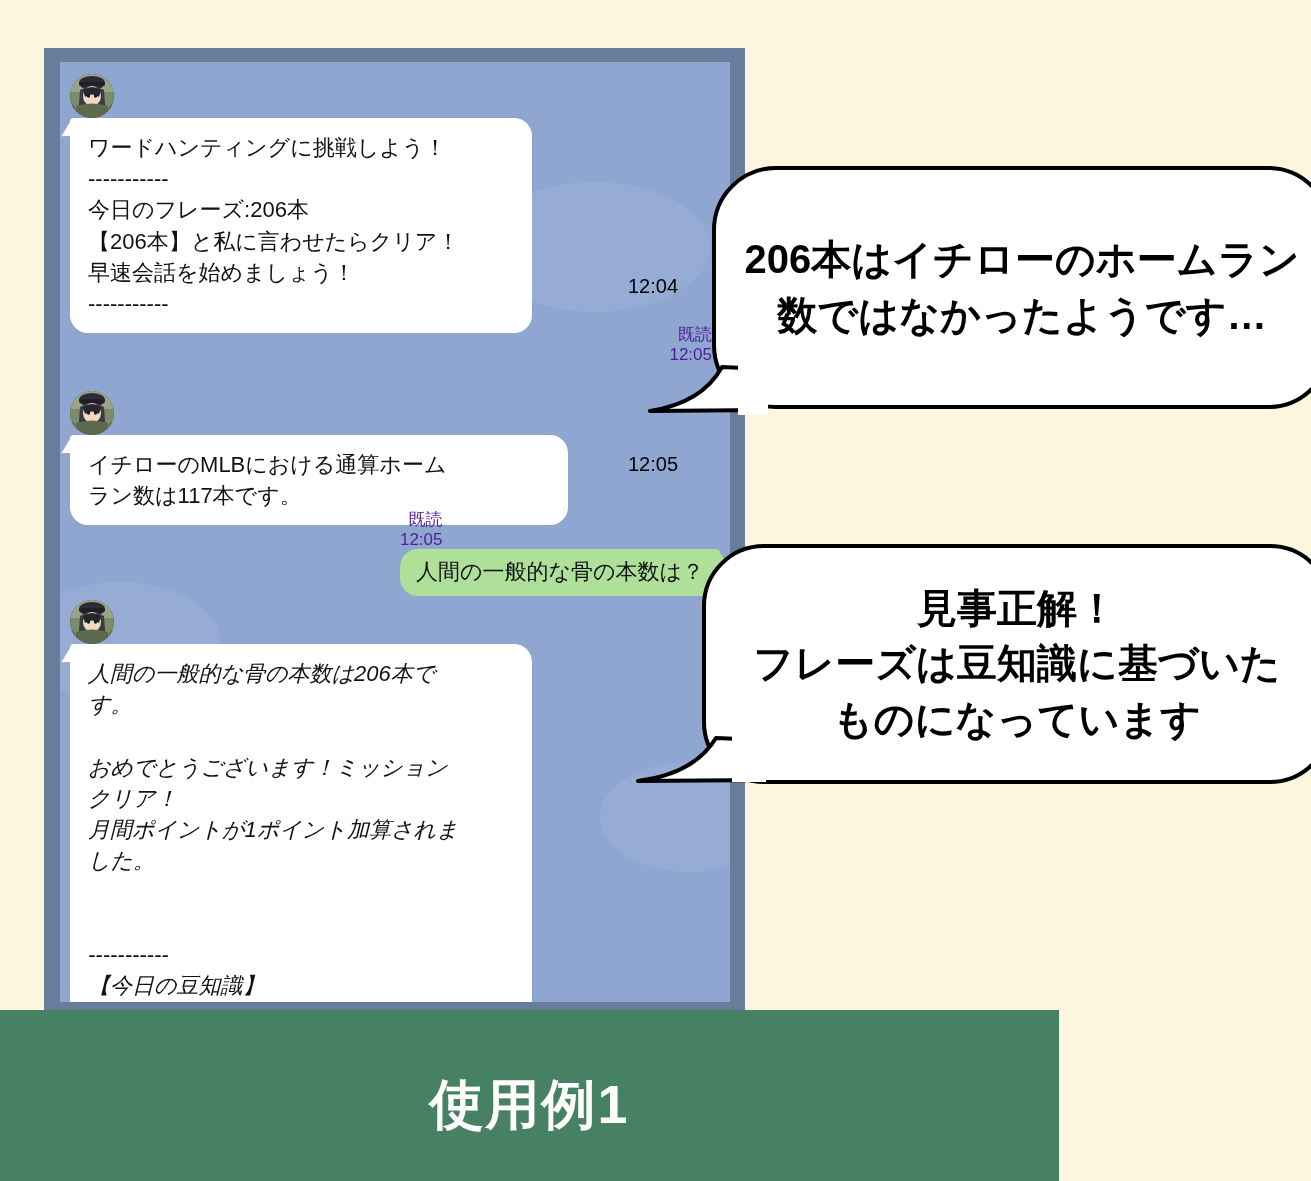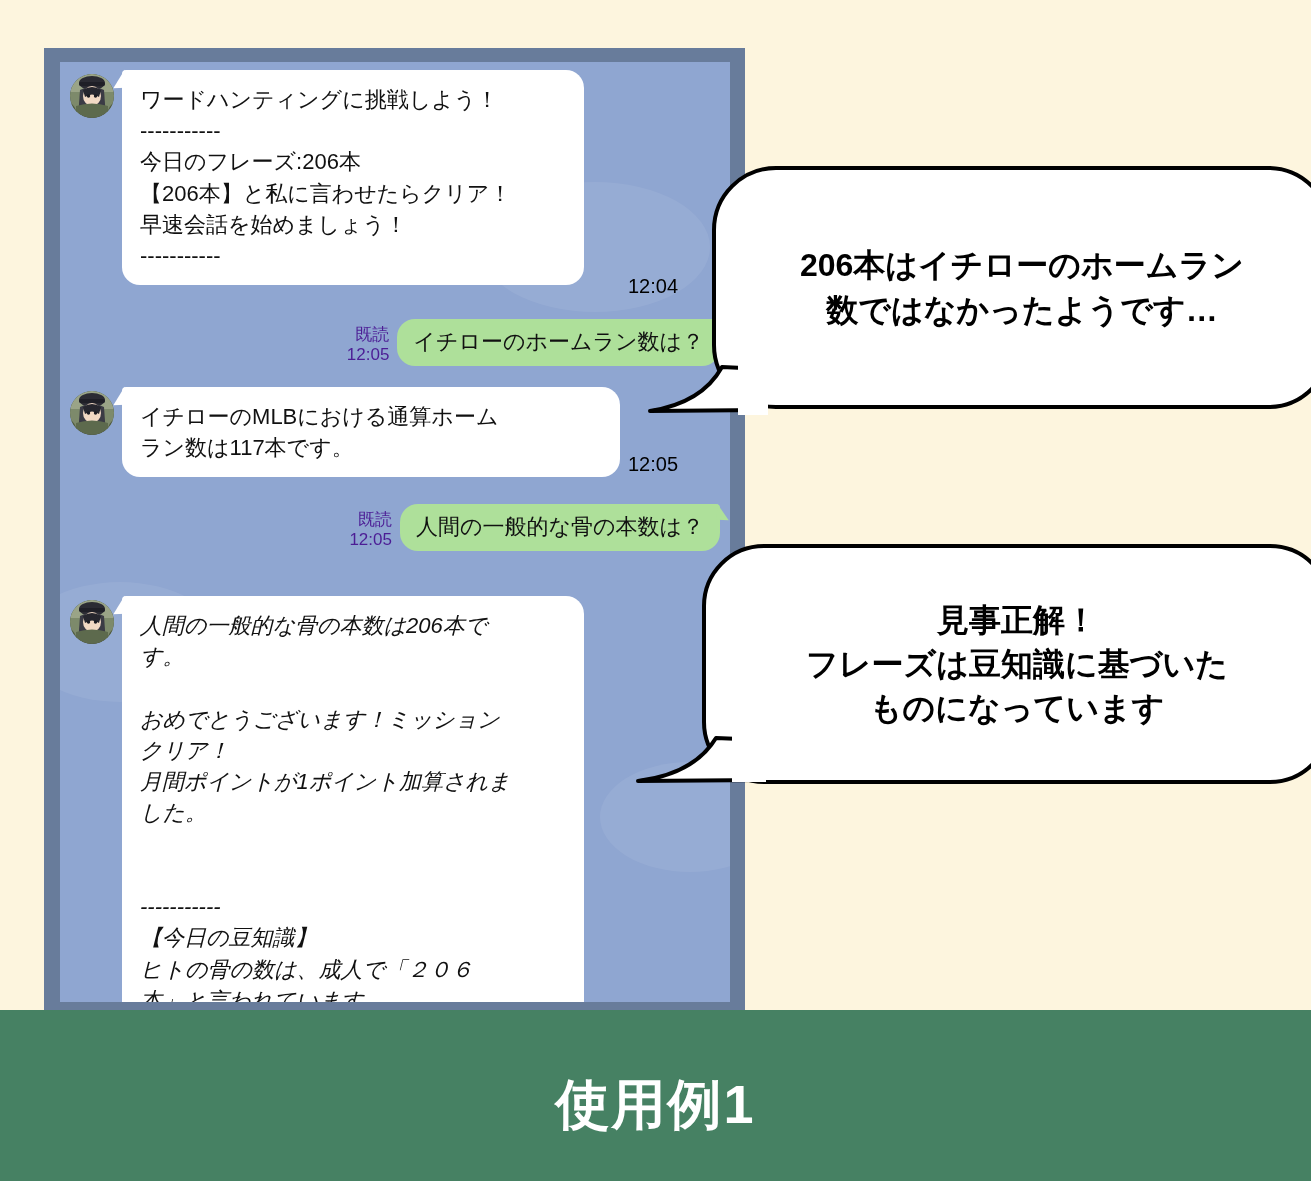--- a/index.html
+++ b/index.html
@@ -21,21 +21,21 @@
     inset: 0;
     background: #FDF5DE;
     overflow: hidden;
   }
 
   
   #banner {
     position: absolute;
     left: 0;
     top: 1010px;
-    width: 1311px;
+    width: 1059px;
     height: 171px;
     background: #468163;
     display: flex;
     align-items: center;
     justify-content: center;
   }
   #banner-text {
     color: #FFFFFF;
     font-size: 54px;
     font-weight: bold;
@@ -71,20 +71,21 @@
     border-radius: 50%;
     background: rgba(255,255,255,0.07);
     pointer-events: none;
   }
 
   
   .row {
     position: absolute;
     display: flex;
     align-items: flex-start;
+    flex-direction: column;
   }
   .row-in { left: 10px; }
   .row-out { right: 10px; justify-content: flex-end; }
 
   
   .avatar {
     width: 44px;
     height: 44px;
     border-radius: 50%;
     flex: 0 0 auto;
@@ -173,21 +174,21 @@
   .callout {
     position: absolute;
     background: #FFFFFF;
     border: 4px solid #000000;
     box-sizing: border-box;
     display: flex;
     align-items: center;
     justify-content: center;
   }
   .callout-text {
-    font-size: 32px;
+    font-size: 40px;
     font-weight: bold;
     color: #000000;
     line-height: 1.38;
     text-align: center;
     white-space: pre-line;
     letter-spacing: 0px;
   }
   
   .callout-tail {
     position: absolute;
@@ -239,23 +240,20 @@
 -----------</div>
         </div>
         <div class="meta-in" style="left:534px; top:205px;">12:04</div>
       </div>
 
       <div class="row row-out" style="top:257px;">
         <div class="meta-out">
           <div>既読</div>
           <div>12:05</div>
         </div>
-        <div class="bubble bubble-out">
-          <div class="msg-text">イチローのホームラン数は？</div>
-        </div>
       </div>
 
       <div class="row row-in" style="top:325px;">
         <div class="avatar">
           <svg width="44" height="44" viewBox="0 0 44 44" aria-hidden="true">
             <g clip-path="url(#clipAv1)">
               <rect width="44" height="44" fill="#7d8a6b"></rect>
               <rect x="0" y="0" width="44" height="18" fill="#9aa487"></rect>
               <ellipse cx="22" cy="9" rx="13" ry="7" fill="#2b2b33"></ellipse>
               <rect x="9" y="8" width="26" height="4" rx="2" fill="#1f1f27"></rect>

